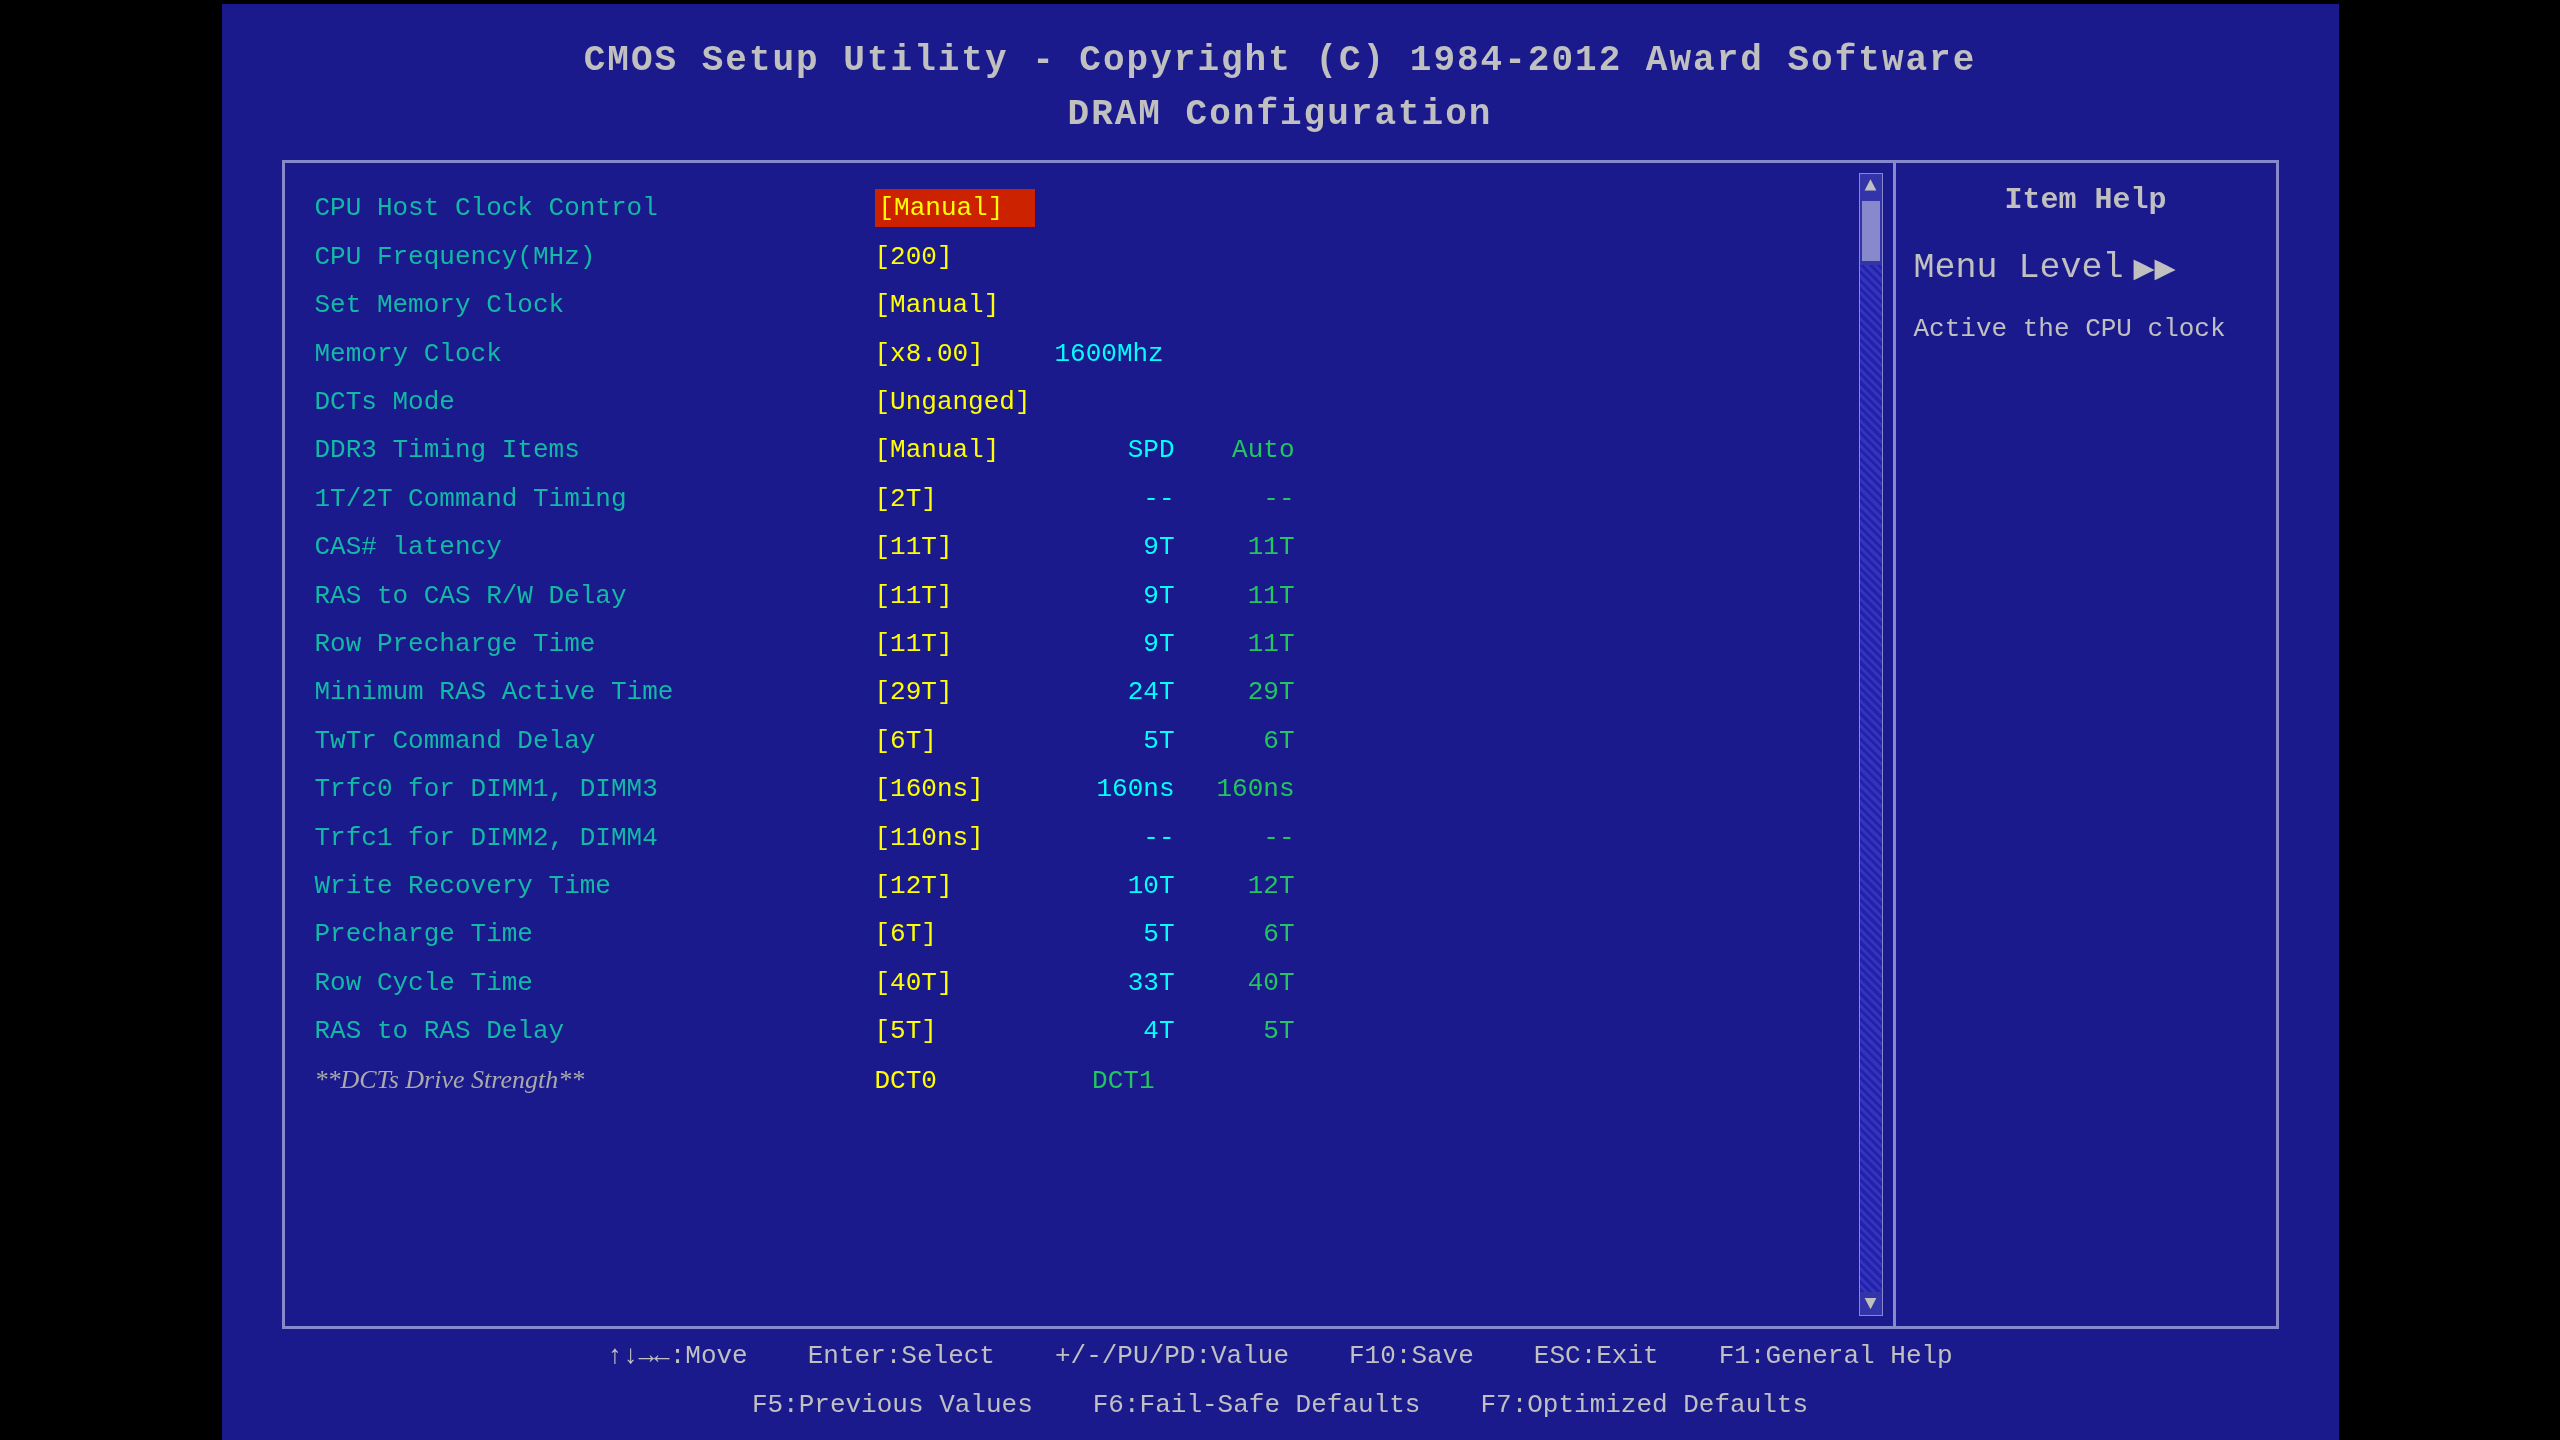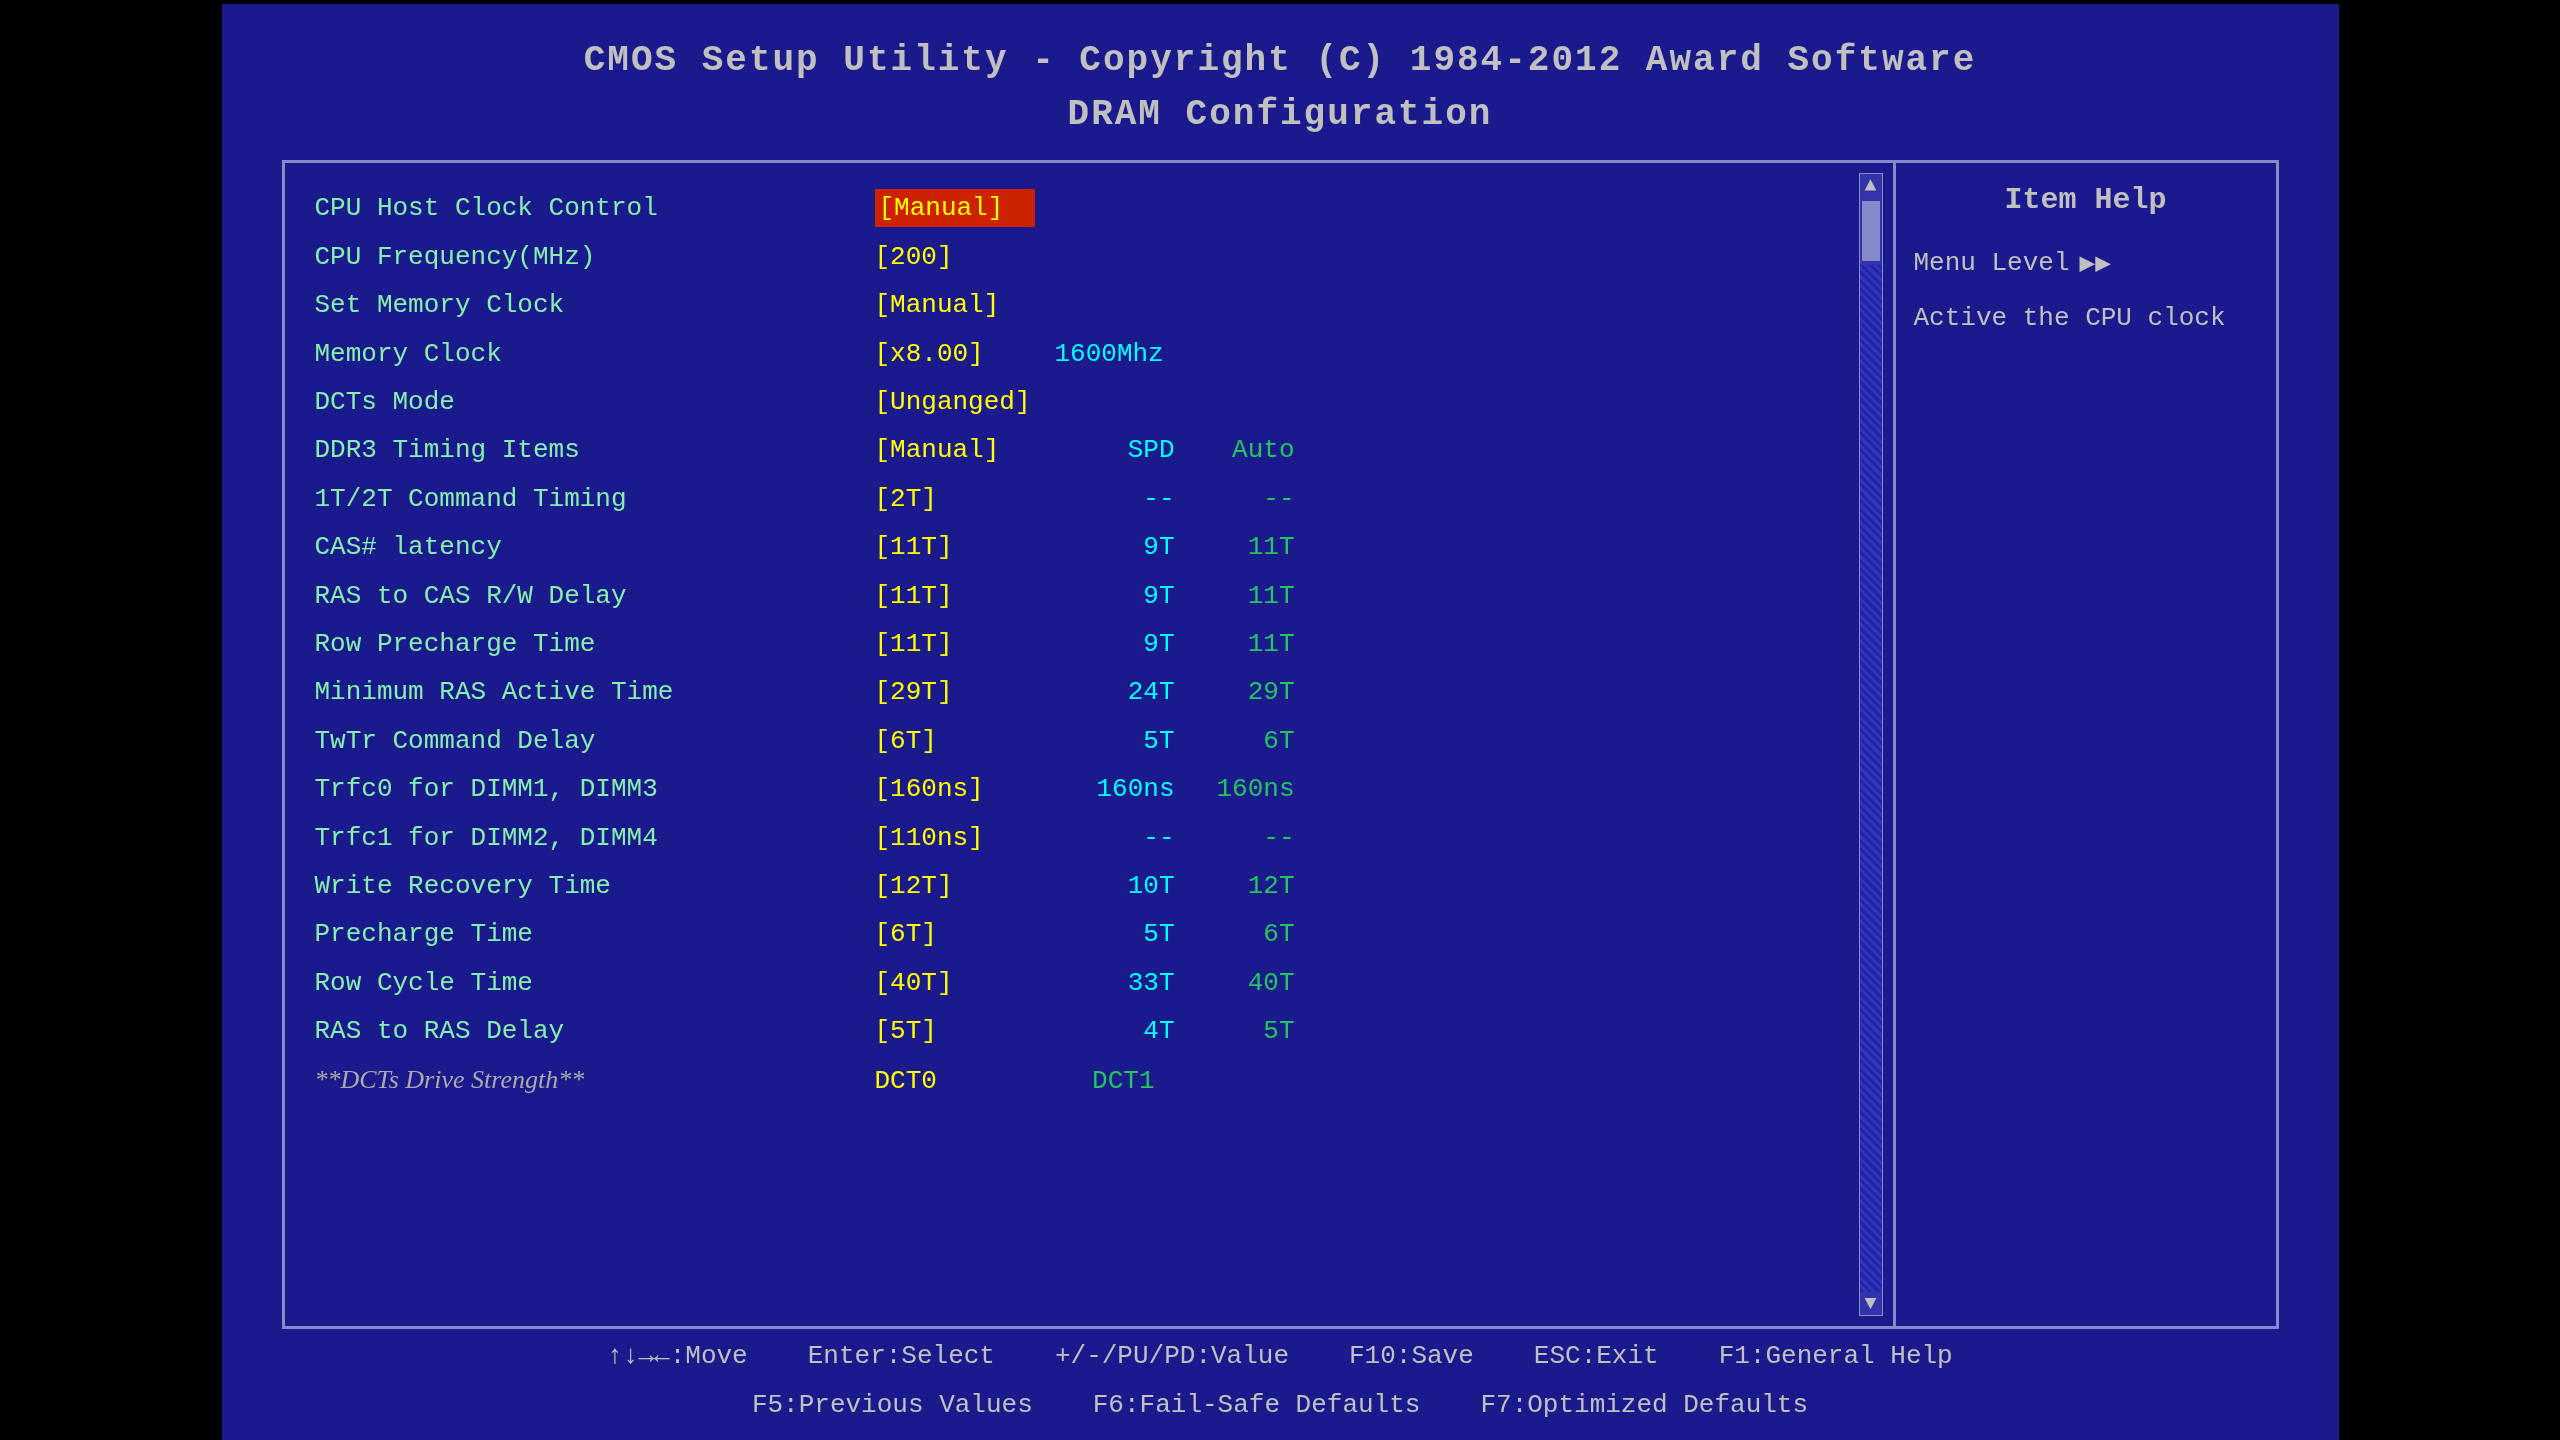--- a/index.html
+++ b/index.html
@@ -53,21 +53,21 @@
     }
     .item-help-title {
       color: #c0c0c0;
       font-size: 30px;
       text-align: center;
       margin-bottom: 30px;
       font-weight: bold;
     }
     .menu-level {
       color: #c0c0c0;
-      font-size: 26px;
+      font-size: 35px;
       display: flex;
       align-items: center;
       gap: 10px;
       margin-bottom: 20px;
     }
     .menu-level-arrows {
       color: #c0c0c0;
     }
     .help-text {
       color: #c0c0c0;
@@ -78,21 +78,21 @@
       display: flex;
       align-items: baseline;
       padding: 6px 0;
       font-size: 26px;
       line-height: 1.4;
     }
     .config-row.selected {
       background: transparent;
     }
     .row-label {
-      color: #86efac;
+      color: #14b8a6;
       width: 560px;
       flex-shrink: 0;
     }
     .row-value {
       color: #ffff00;
       min-width: 160px;
     }
     .row-value.highlighted {
       background: #cc2200;
       color: #ffff00;

